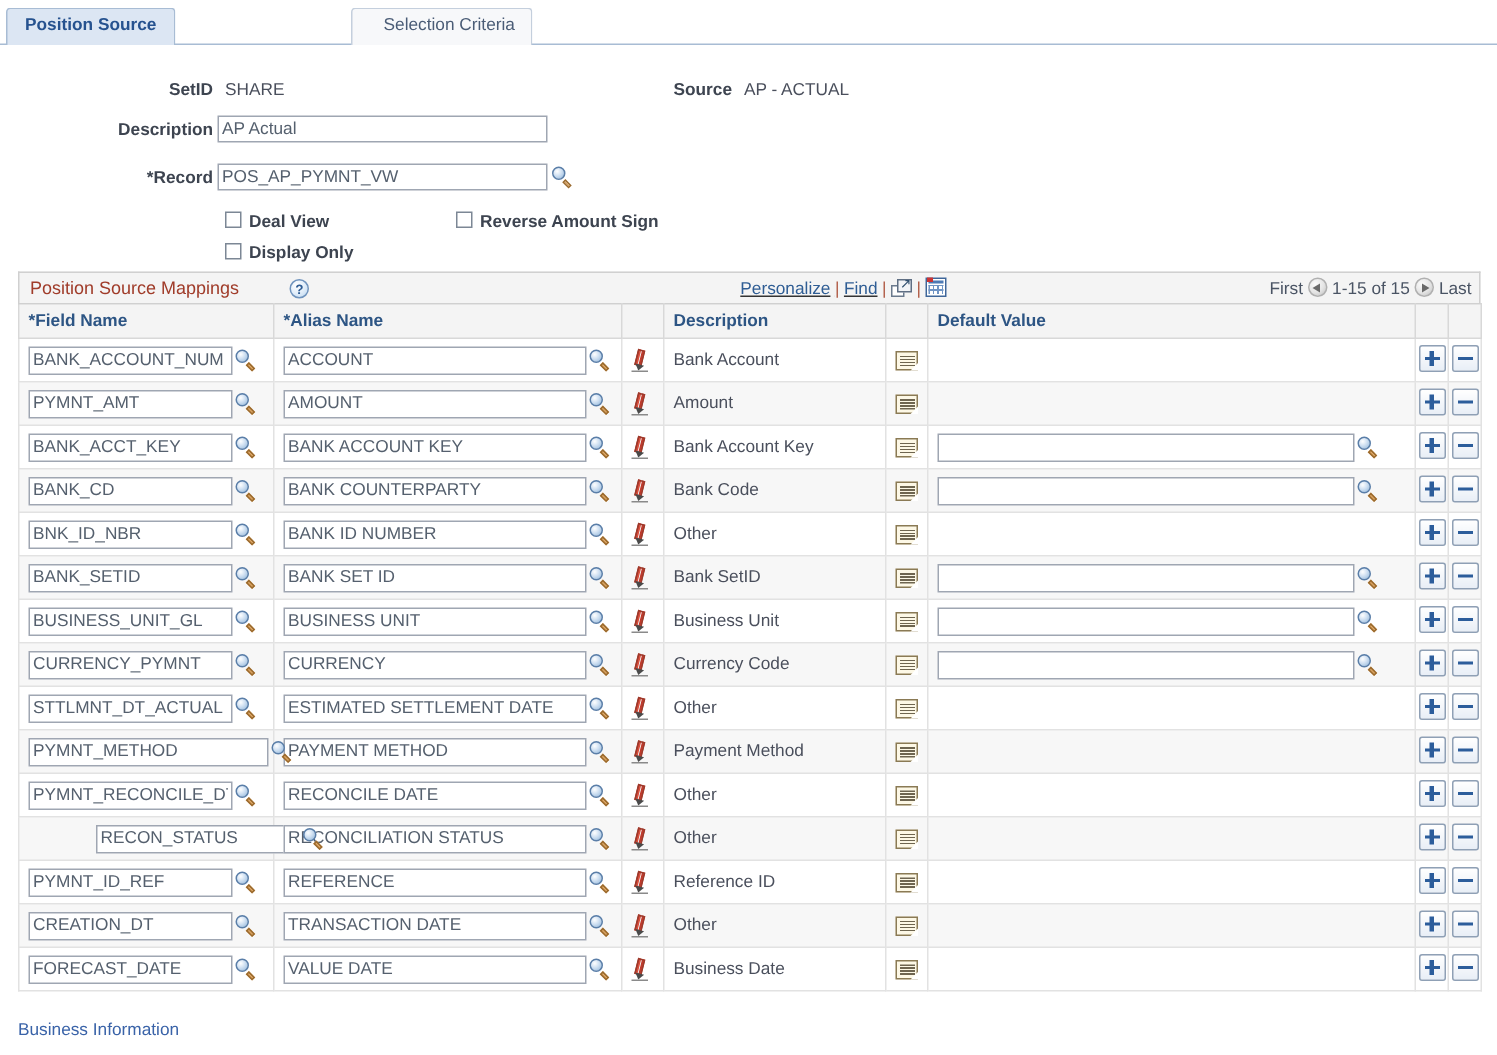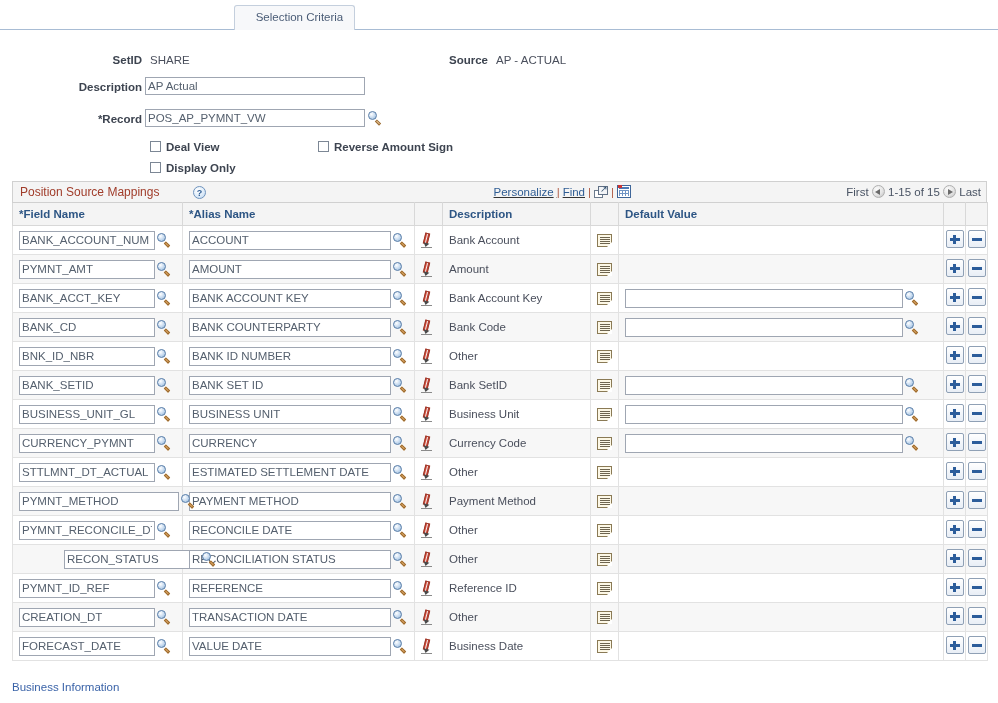--- a/index.html
+++ b/index.html
@@ -405,41 +405,42 @@
     font-size: 11.5px;
     color: #3a63a8;
     text-decoration: none;
     cursor: pointer;
   }
 </style>
 </head>
 <body>
 
 <div class="tabstrip">
+  <div class="tab active" style="left:4px; width:113px;">Position Source</div>
   <div class="tab inactive" style="left:234px; width:121px;padding-left:10px;">Selection Criteria</div>
   <div class="tab-underline"></div>
 </div>
 
 <div class="field-label" style="left:40px; top:54px; width:102px;">SetID</div>
 <div class="field-value" style="left:150px; top:54px;">SHARE</div>
 
 <div class="field-label" style="left:400px; top:54px; width:88px;">Source</div>
 <div class="field-value" style="left:496px; top:54px;">AP - ACTUAL</div>
 
 <div class="field-label" style="left:40px; top:81px; width:102px;">Description</div>
 <input class="ps-input" style="left: 145px; top: 77px; width: 220px;" value="AP Actual">
 
 <div class="field-label" style="left:40px; top:113px; width:102px;">*Record</div>
 <input class="ps-input" style="left: 145px; top: 109px; width: 220px;" value="POS_AP_PYMNT_VW">
 <span class="mag" style="position:absolute; left:368px; top:111px;"></span>
 
 <div class="cbrow" style="left:150px; top:141px;">
   <span class="cbox"></span><span class="cblabel">Deal View</span>
 </div>
-<div class="cbrow" style="left:318px; top:141px;">
+<div class="cbrow" style="left:304px; top:141px;">
   <span class="cbox"></span><span class="cblabel">Reverse Amount Sign</span>
 </div>
 <div class="cbrow" style="left:150px; top:162px;">
   <span class="cbox"></span><span class="cblabel">Display Only</span>
 </div>
 
 <div class="grid">
 
   <div class="grid-caption">
     <div class="grid-title">Position Source Mappings</div>

